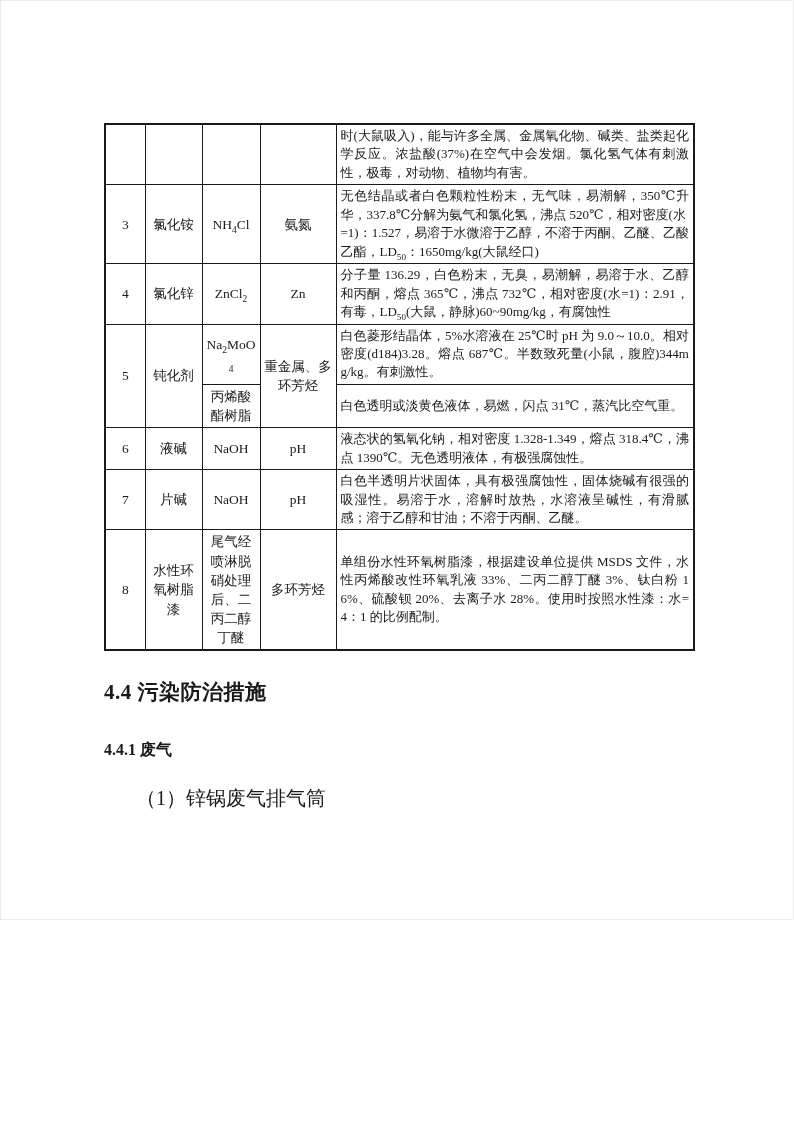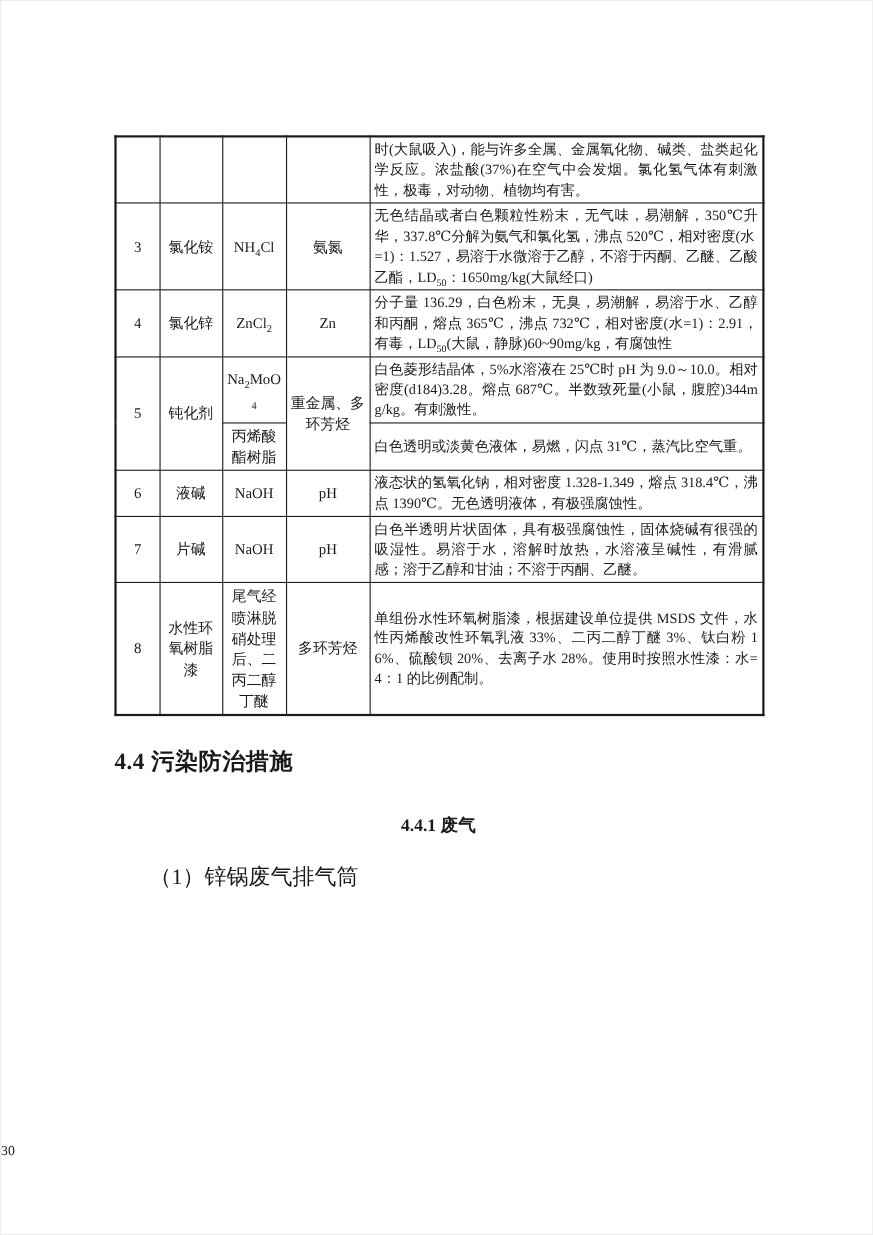--- a/index.html
+++ b/index.html
@@ -1,18 +1,18 @@
 <!DOCTYPE html>
 <html><head>
 <meta charset="utf-8">
 <style>
   html,body{margin:0;padding:0;background:#ffffff;}
   .page{
     position:relative;
-    width:794px;height:1123px;
+    width:794px;height:920px;
     background:#ffffff;
     color:#1a1a1a;
     font-family:"Liberation Serif","DejaVu Serif",serif;
     overflow:hidden;
     box-sizing:border-box;
     border:1px solid #ececec;
   }
   .content{
     position:absolute;
     left:103px;top:122px;
@@ -52,21 +52,20 @@
   .h2{
     margin-top:27px;
     font-size:21px;
     font-weight:bold;
     letter-spacing:0.5px;
   }
   .h3{
     margin-top:34px;
     font-size:16px;
     font-weight:bold;
-    text-align:center;
   }
   .para{
     margin:0;
     margin-top:9px;
     font-size:20px;
     line-height:38px;
     text-indent:32px;
     text-align:justify;
     word-break:break-all;
   }

